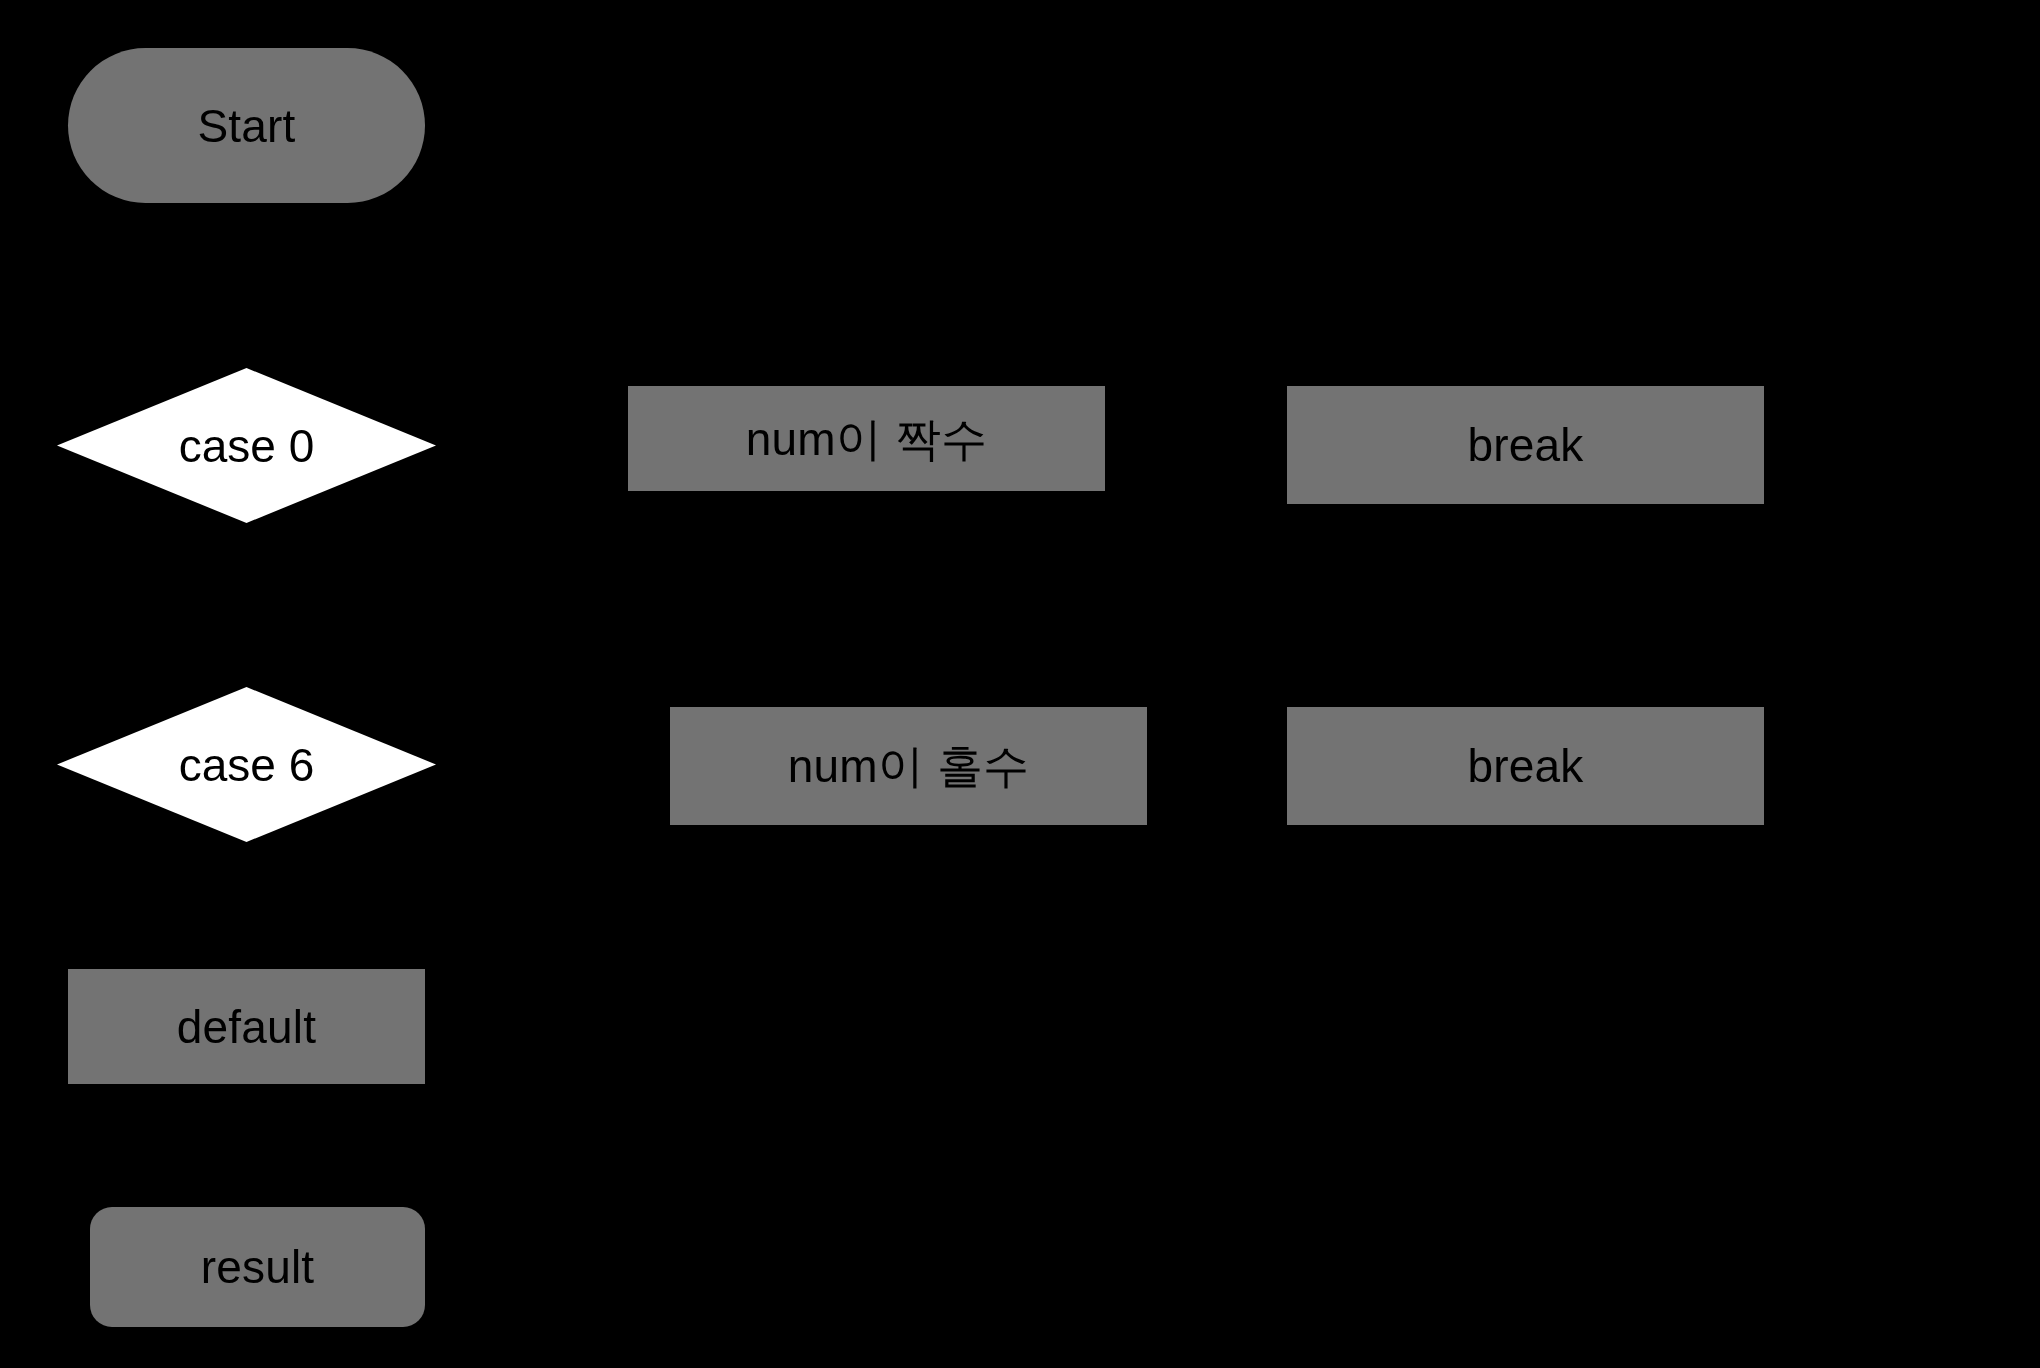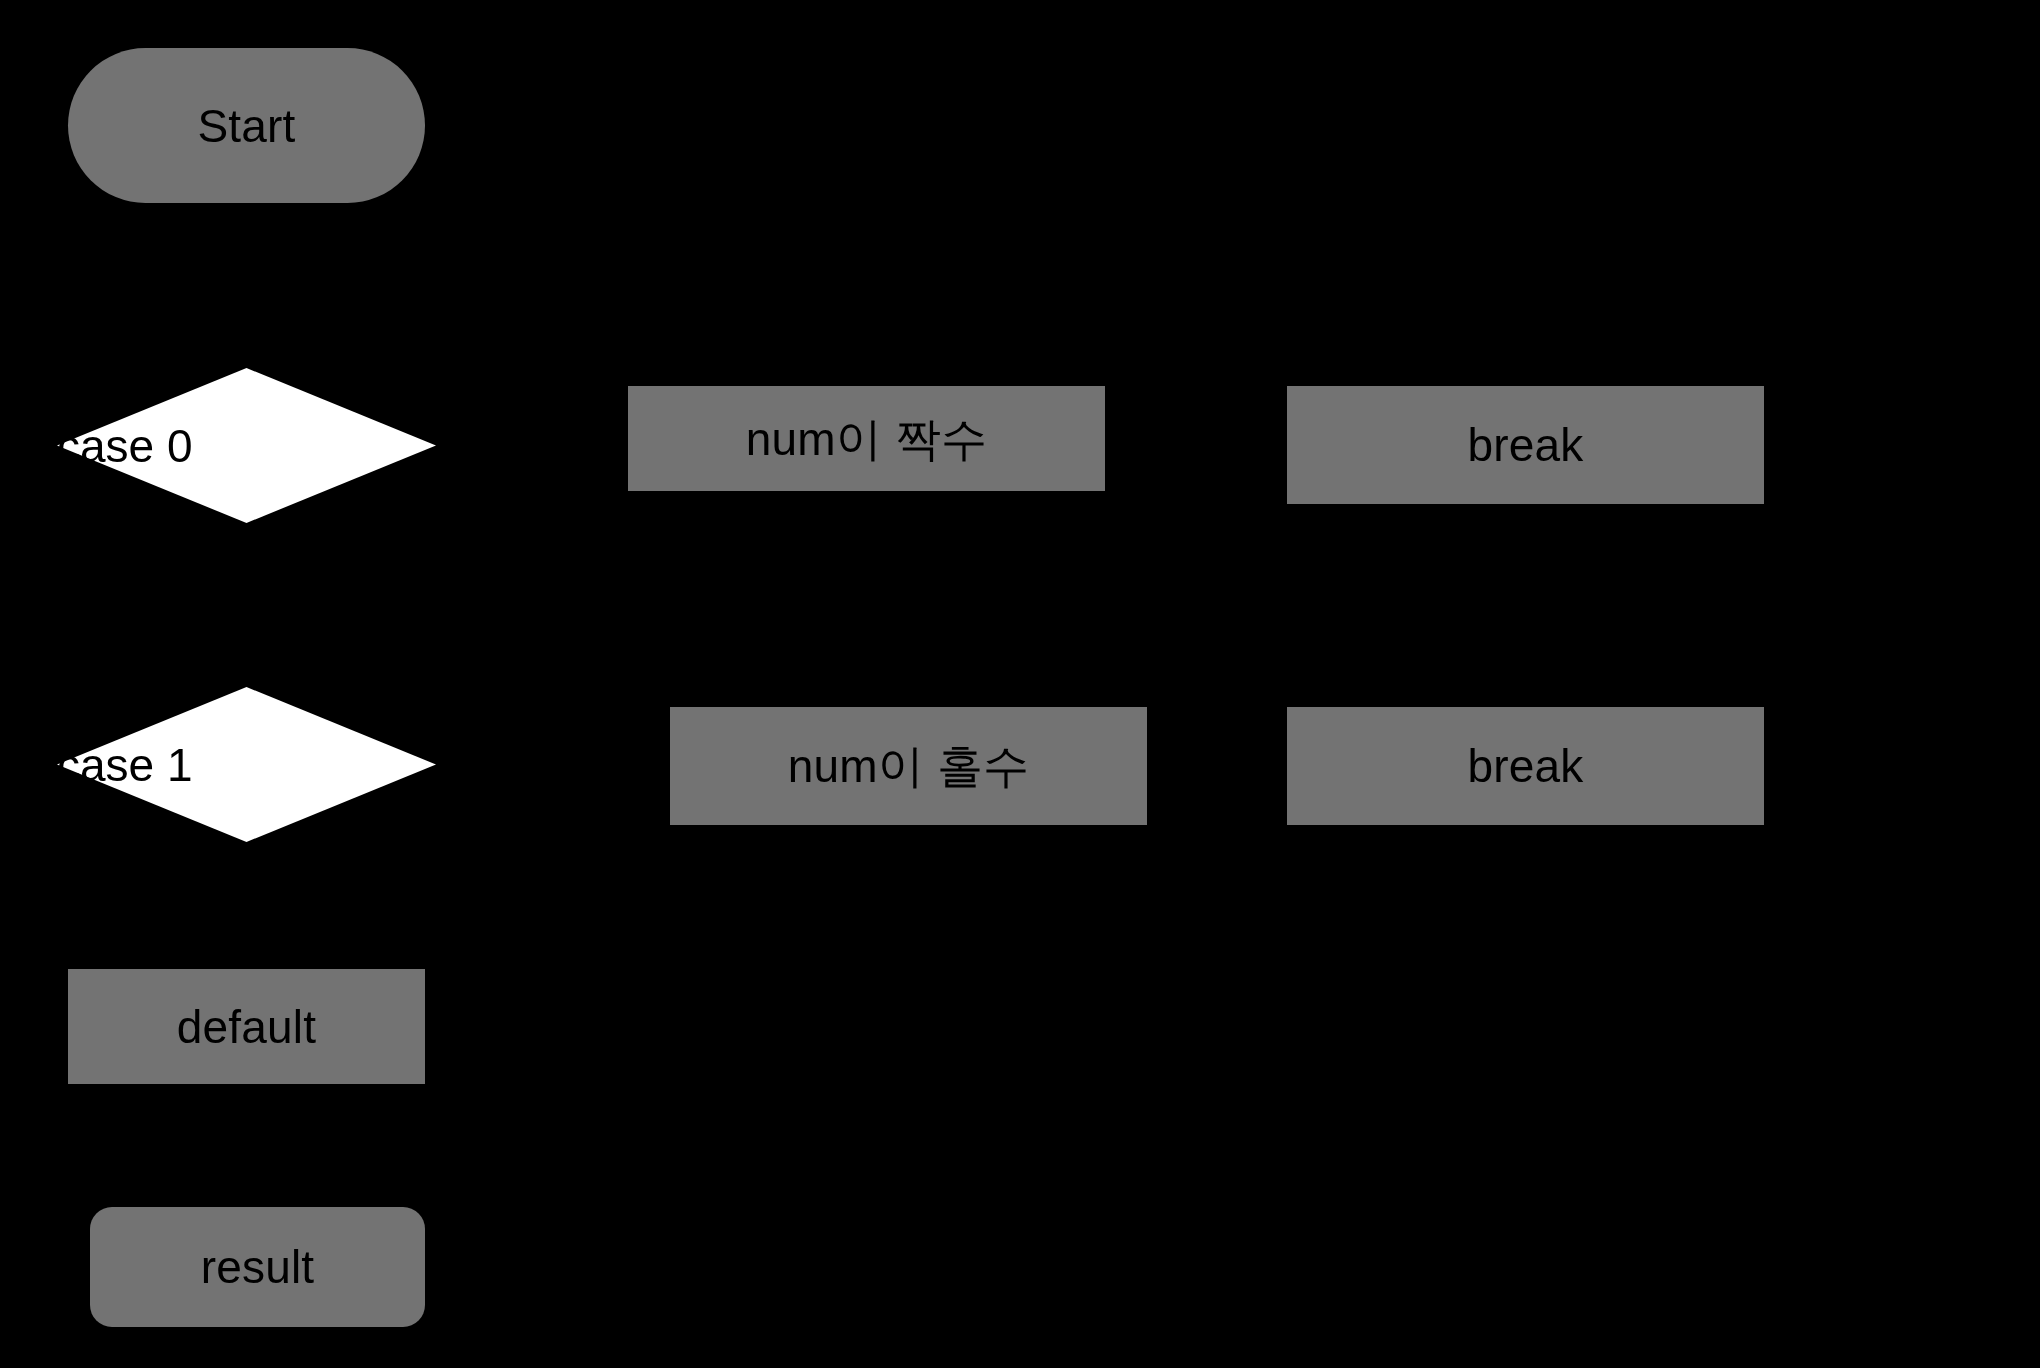--- a/index.html
+++ b/index.html
@@ -48,20 +48,21 @@
     inset: 0;
     background: #ffffff;
     -webkit-clip-path: polygon(50% 0%, 100% 50%, 50% 100%, 0% 50%);
     clip-path: polygon(50% 0%, 100% 50%, 50% 100%, 0% 50%);
   }
   .diamond-label {
     position: absolute;
     inset: 0;
     display: flex;
     align-items: center;
+    justify-content: center;
     color: #000000;
     font-size: 46px;
     line-height: 1;
     white-space: nowrap;
   }
 </style>
 </head>
 <body>
 
 <div id="canvas">
@@ -81,21 +82,21 @@
     <span>num이 짝수</span>
   </div>
 
   <div class="node rect" style="left:1287px; top:386px; width:477px; height:118px;">
     <span>break</span>
   </div>
 
   <div class="diamond-wrap" style="left:57px; top:687px; width:379px; height:155px;">
     <div class="diamond-shape"></div>
     <div class="diamond-label">
-      <span>case 1</span>
+      <span>case 6</span>
     </div>
   </div>
 
   <div class="node rect" style="left:628px; top:707px; width:477px; height:118px;margin-left:42px;">
     <span>num이 홀수</span>
   </div>
 
   <div class="node rect" style="left:1287px; top:707px; width:477px; height:118px;">
     <span>break</span>
   </div>

